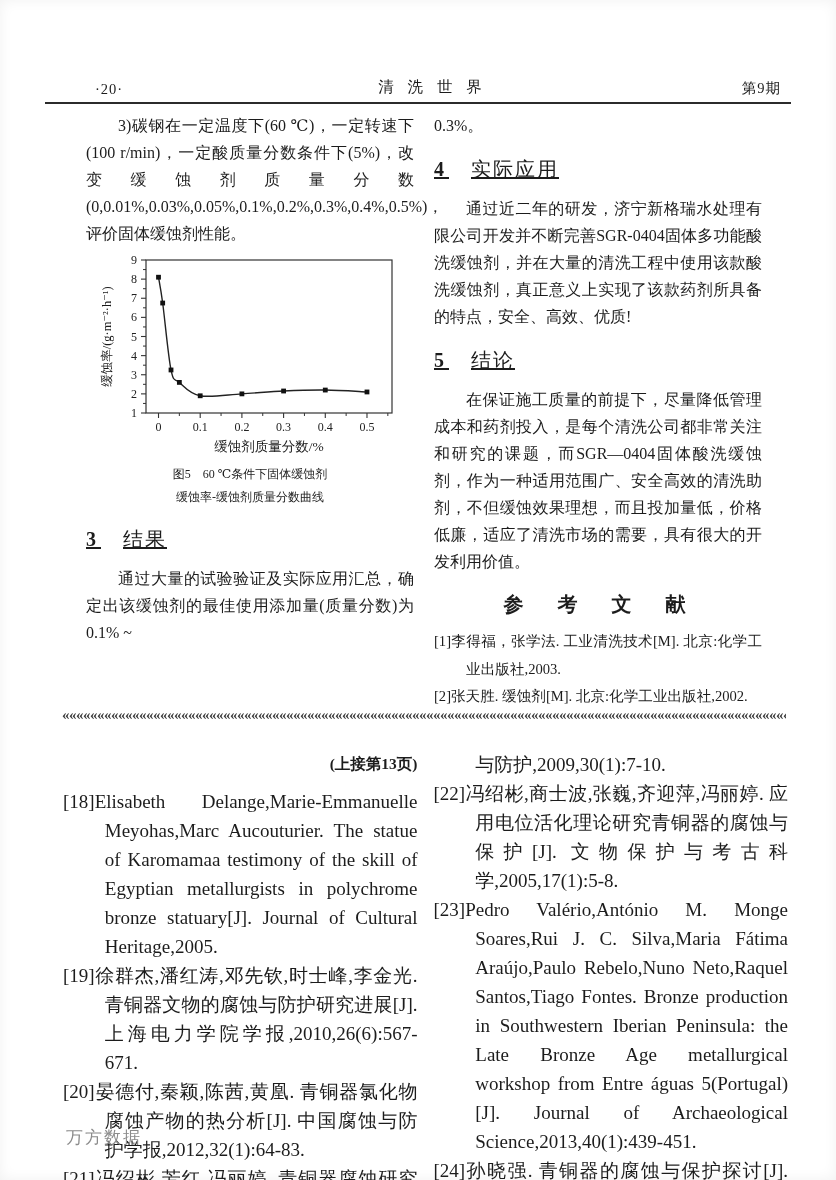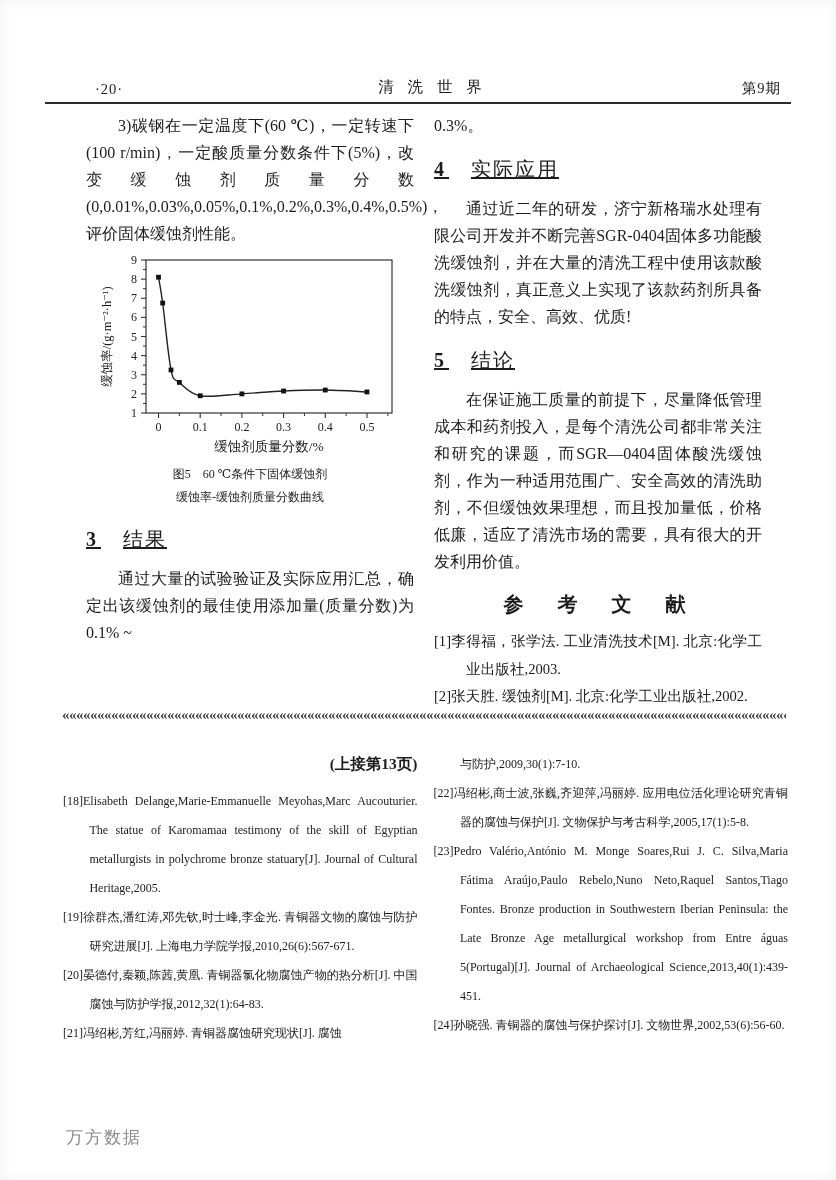--- a/index.html
+++ b/index.html
@@ -37,21 +37,21 @@
         padding-left:2.2em;text-indent:-2.2em;}
   
   .divider{
     position:absolute;top:705px;left:62px;width:724px;height:20px;overflow:hidden;
     white-space:nowrap;font-weight:700;font-size:15px;letter-spacing:-0.5px;color:#3c3c3c;line-height:20px;
   }
   
   .cols.bottom{top:750px;left:63px;width:725px;gap:16px;}
   .bcol{width:355px;}
   .continuation{margin:4px 0 12px 0;font-size:15.5px;font-weight:700;text-align:right;}
-  .bcol p.ref{font-size:12px;line-height:29px;}
+  .bcol p.ref{font-size:19px;line-height:29px;}
   p.ref.carry{text-indent:0;}
   .watermark{position:absolute;left:66px;top:1126px;font-size:17px;color:#8b8b8b;letter-spacing:2px;}
 </style>
 </head>
 <body>
 
 <div class="page">
 
   <div class="header">
     <span class="pg">·20·</span>

